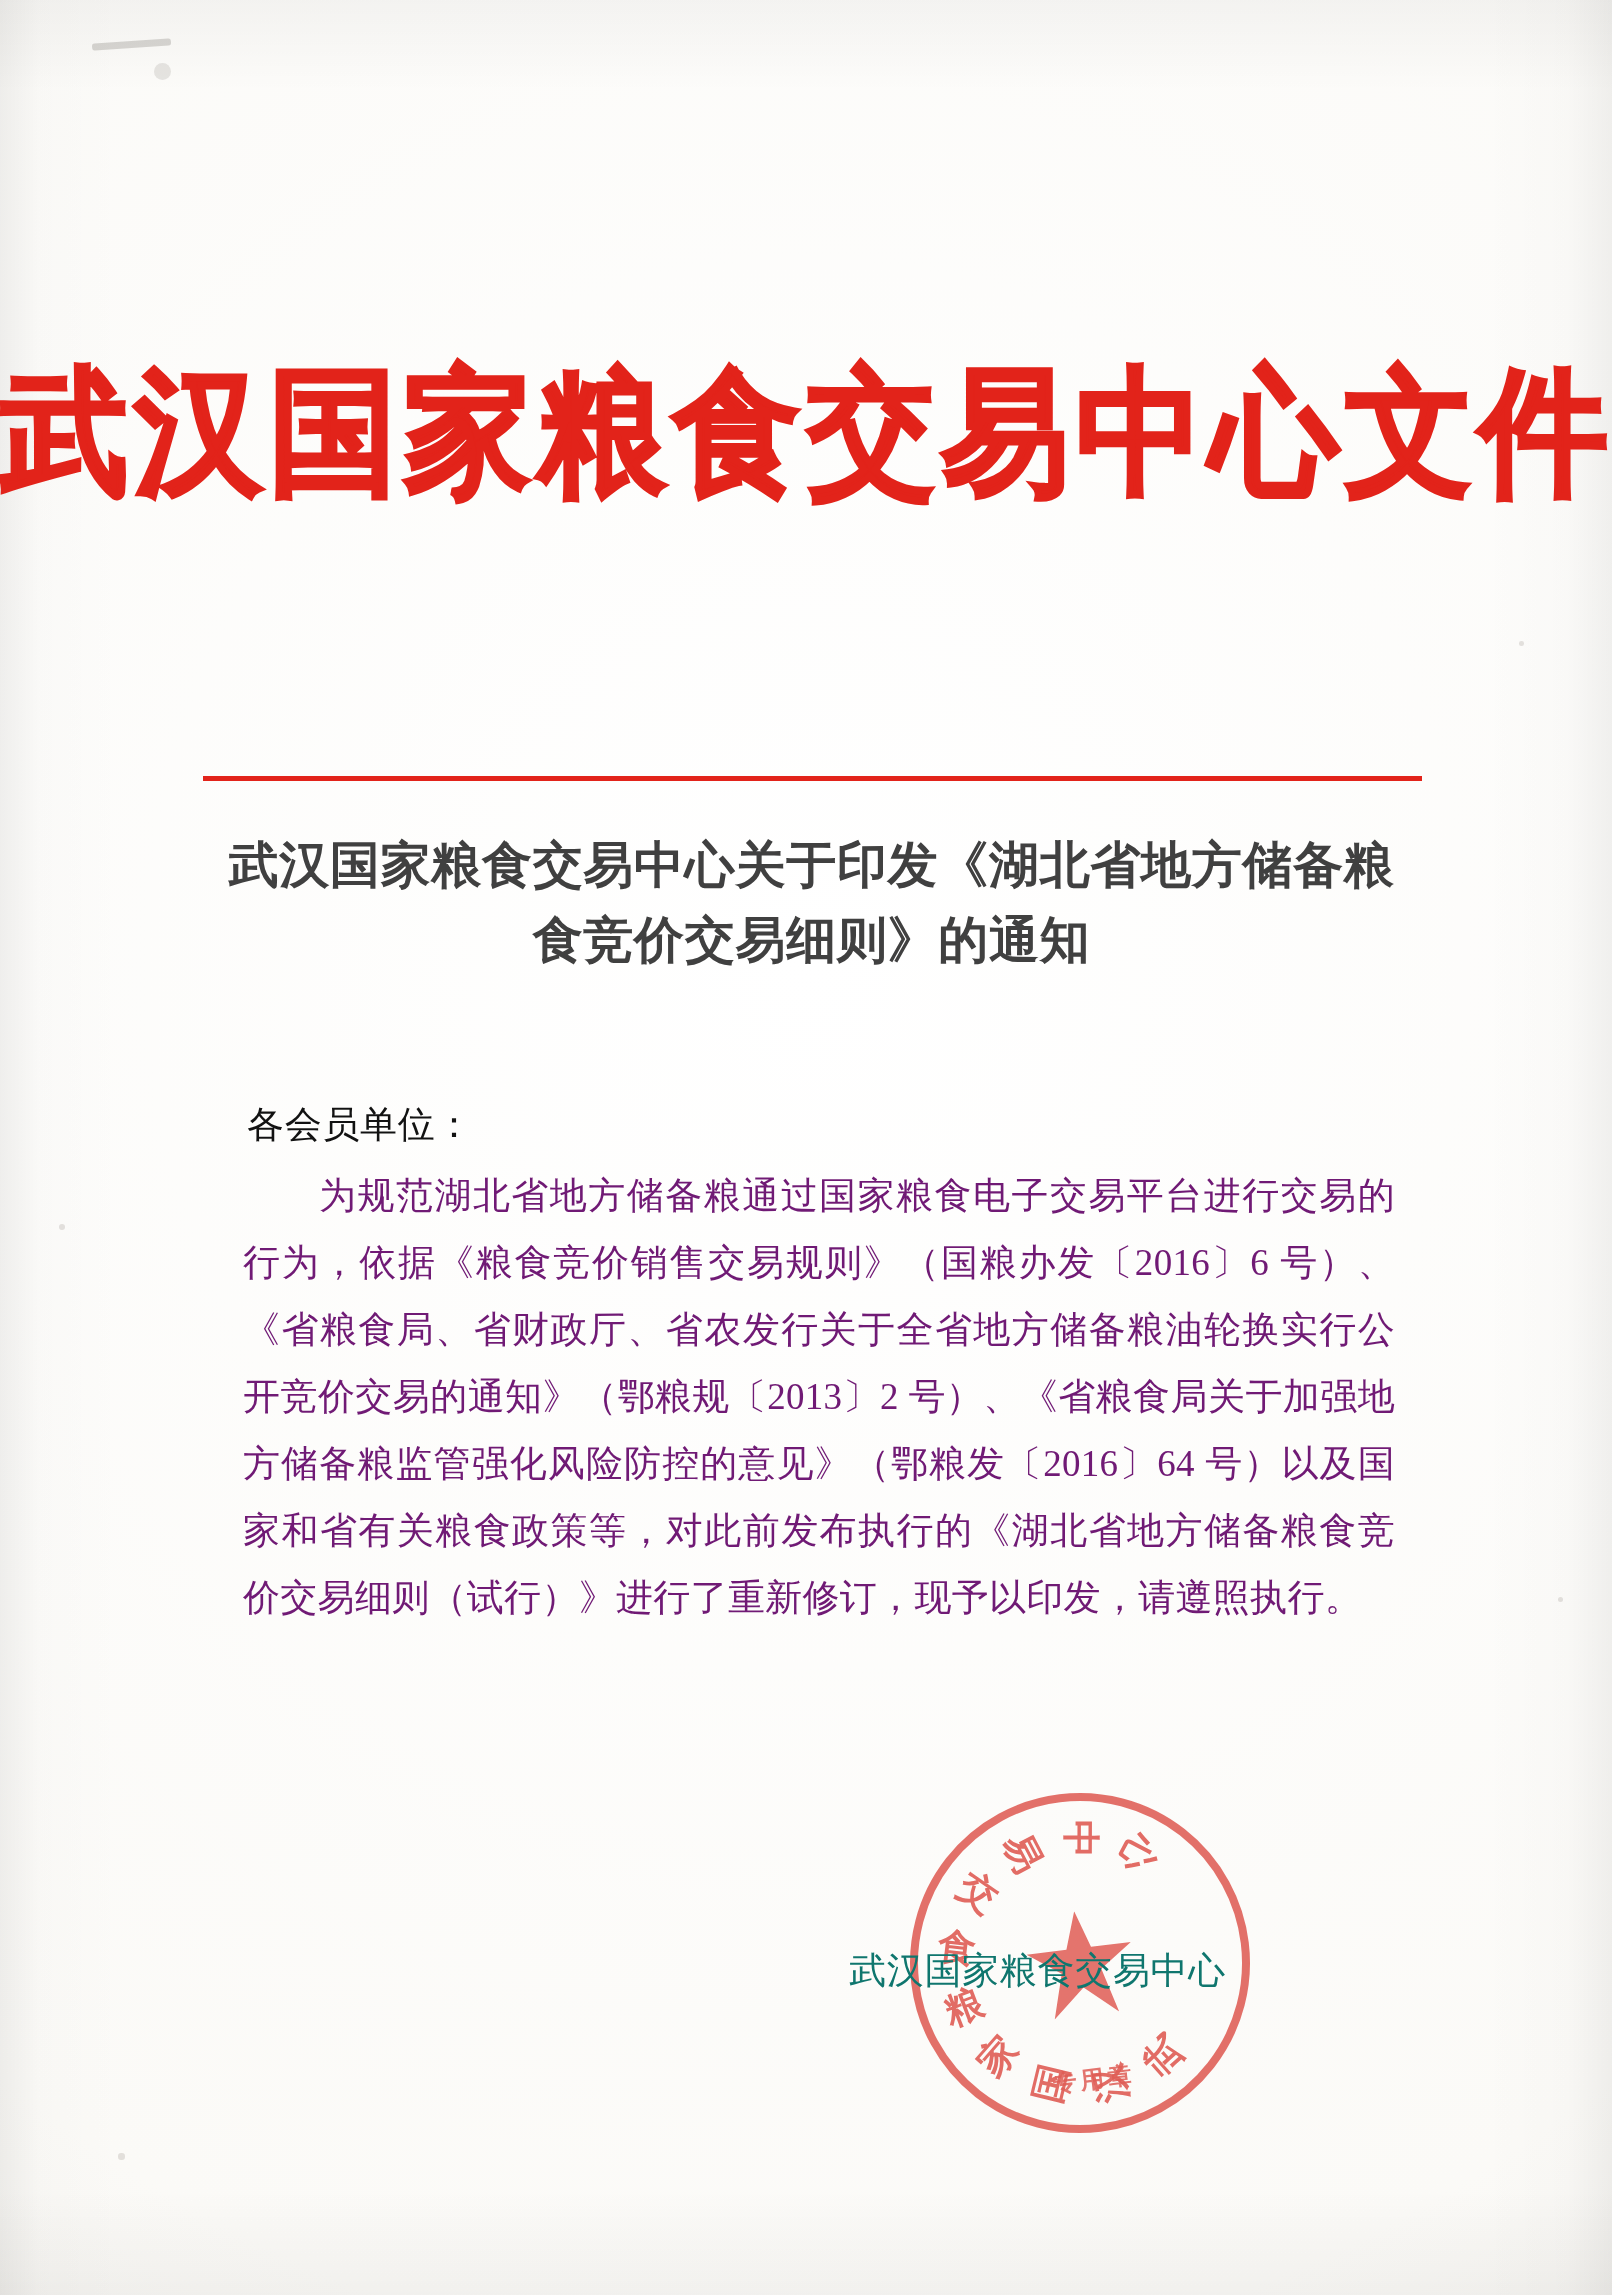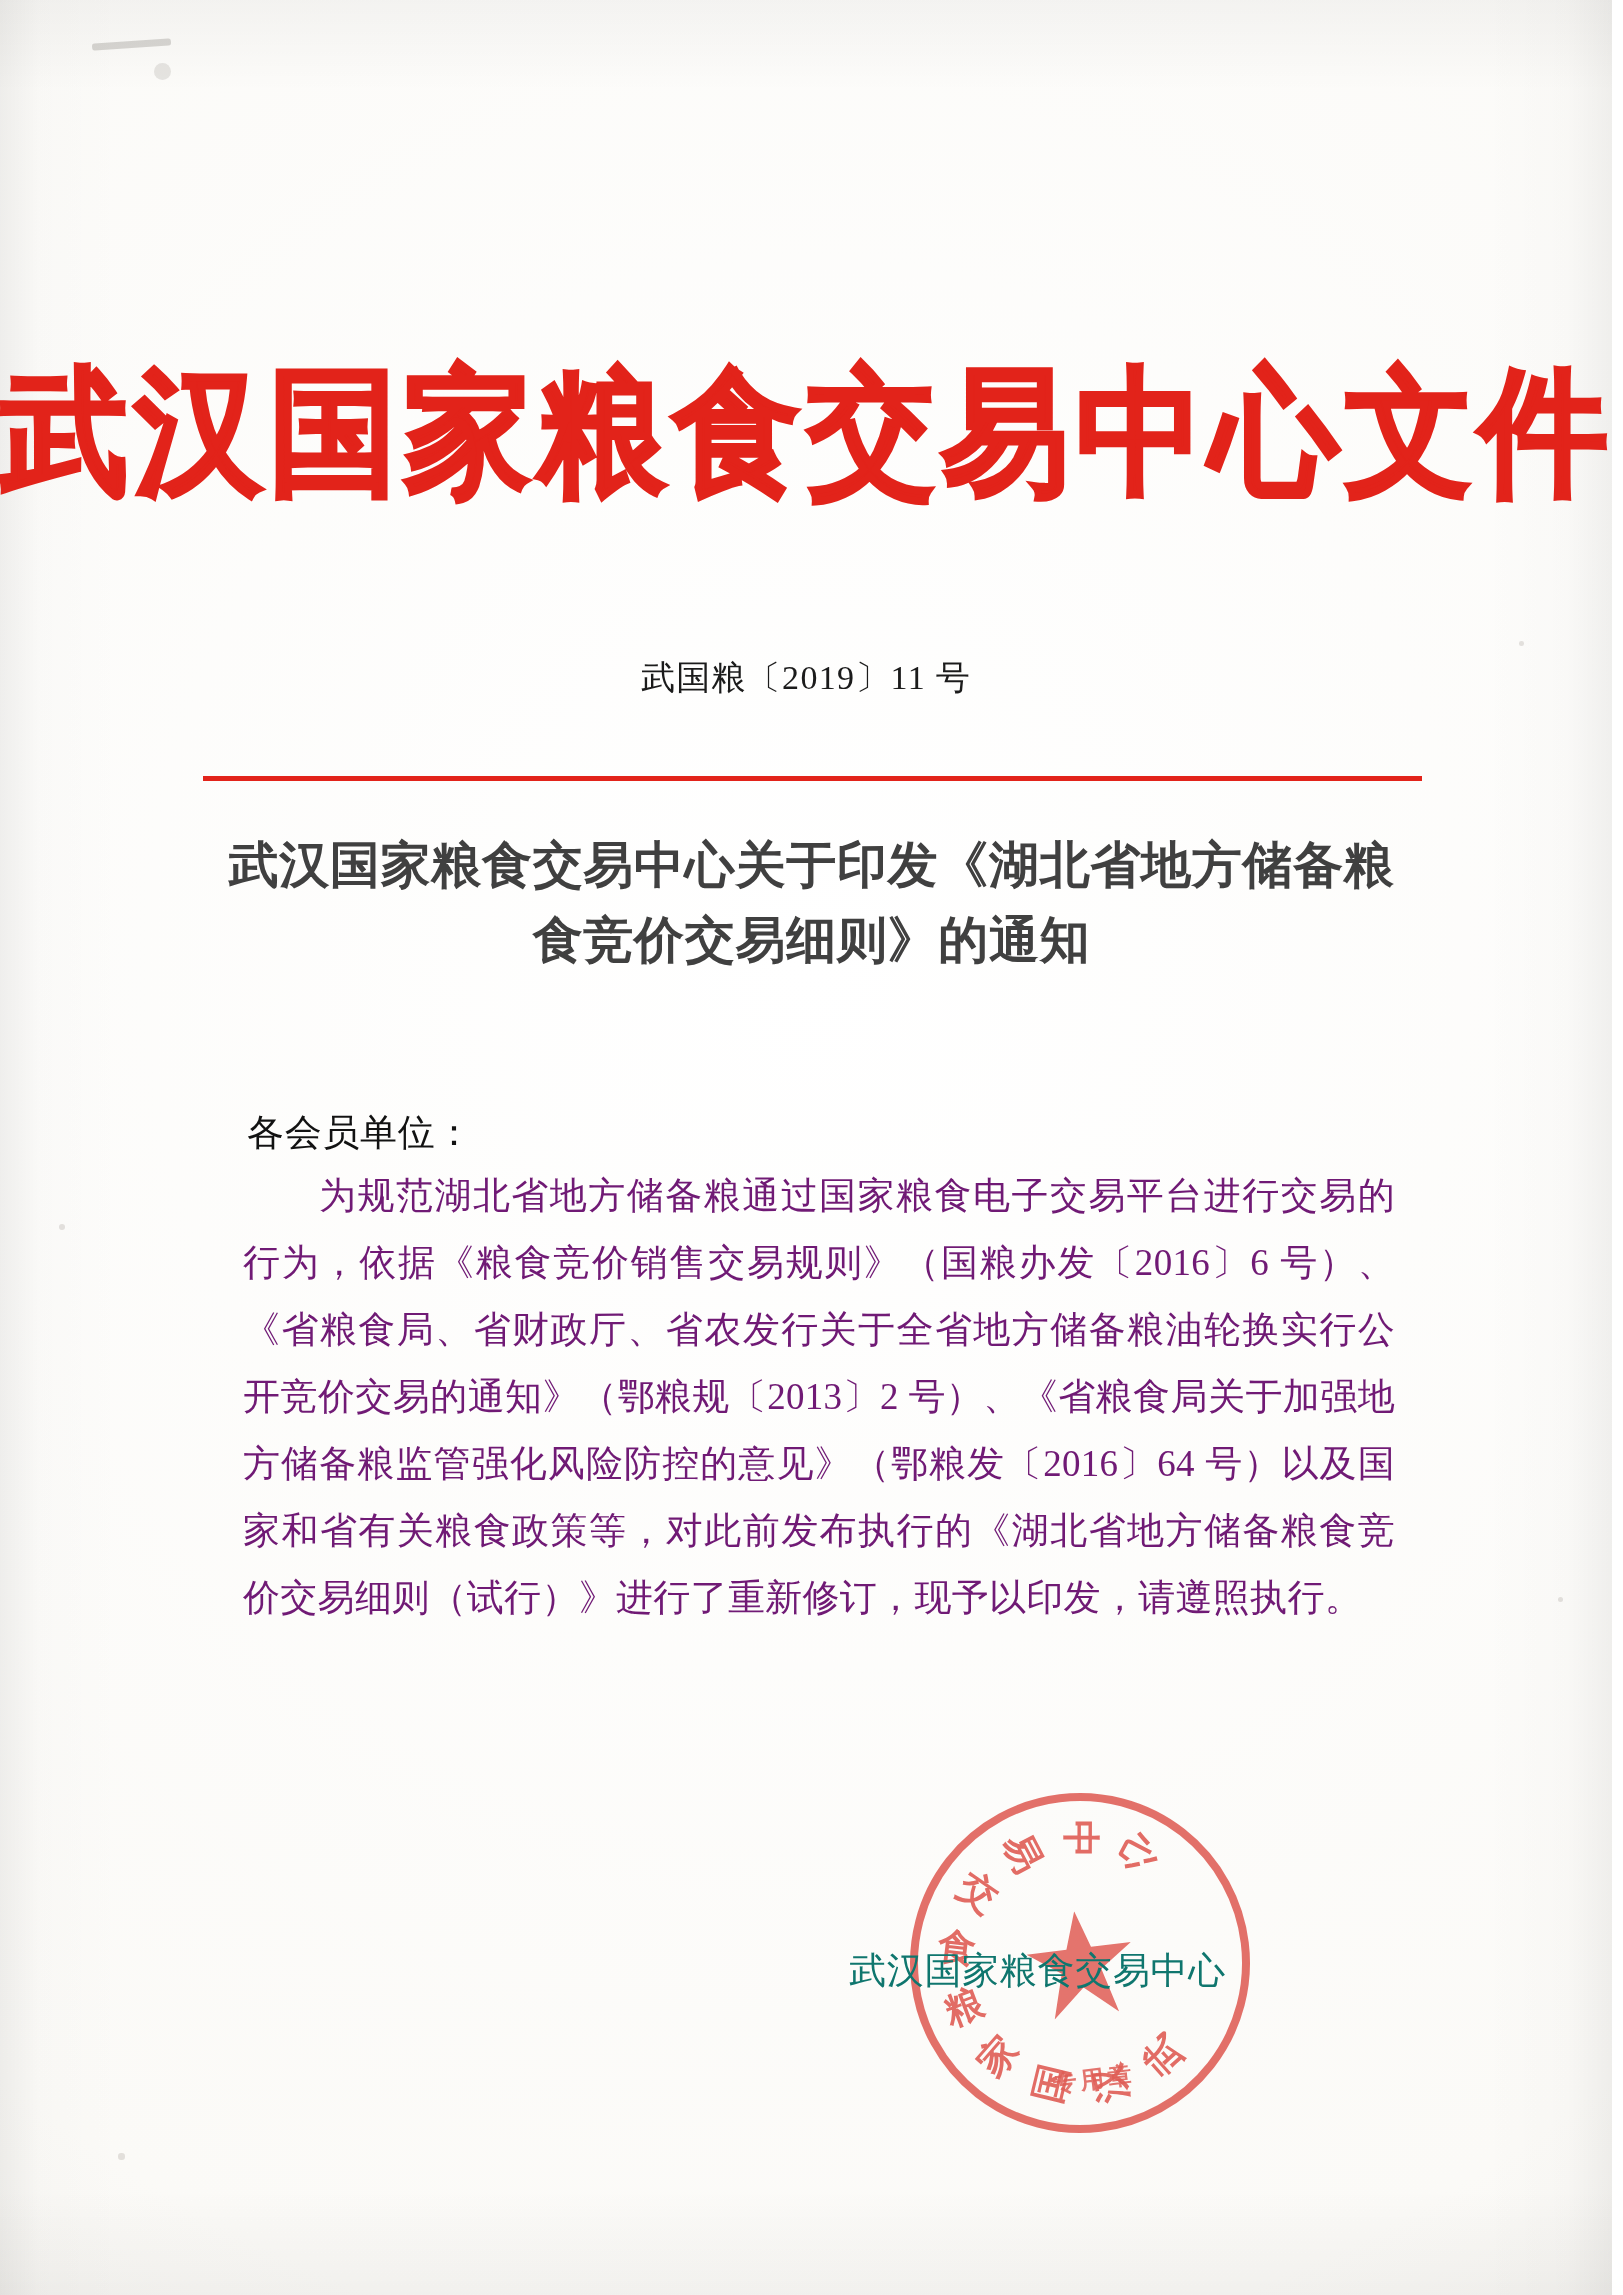--- a/index.html
+++ b/index.html
@@ -99,21 +99,20 @@
   }
 
   
   .salutation {
     position: absolute;
     top: 1100px;
     left: 247px;
     font-size: 37px;
     color: #121212;
     letter-spacing: 0.7px;
-    margin-top: 8px;
   }
   .body-text {
     position: absolute;
     top: 1162px;
     left: 243px;
     width: 1152px;
     font-size: 37px;
     line-height: 67px;
     color: #701a75;
     text-align: justify;
@@ -206,21 +205,20 @@
   <div class="paper-speck" style="left:1519px; top:641px; width:4.6px; height:4.6px;"></div>
   <div class="paper-speck" style="left:1558px; top:1597px; width:5.2px; height:5.2px;"></div>
   <div class="paper-speck" style="left:118px; top:2153px; width:6.5px; height:6.5px;"></div>
 
   <div class="content">
 
     <div class="doc-header">
       <div class="red-title">武汉国家粮食交易中心文件</div>
     </div>
 
-    <div class="doc-number">武国粮〔2019〕11 号</div>
 
     <div class="red-rule"></div>
 
     <div class="doc-title">武汉国家粮食交易中心关于印发《湖北省地方储备粮食竞价交易细则》的通知</div>
 
     <div class="salutation">各会员单位：</div>
 
     <div class="body-text">为规范湖北省地方储备粮通过国家粮食电子交易平台进行交易的行为，依据《粮食竞价销售交易规则》（国粮办发〔2016〕6 号）、《省粮食局、省财政厅、省农发行关于全省地方储备粮油轮换实行公开竞价交易的通知》（鄂粮规〔2013〕2 号）、《省粮食局关于加强地方储备粮监管强化风险防控的意见》（鄂粮发〔2016〕64 号）以及国家和省有关粮食政策等，对此前发布执行的《湖北省地方储备粮食竞价交易细则（试行）》进行了重新修订，现予以印发，请遵照执行。</div>
 
     <div class="seal">

